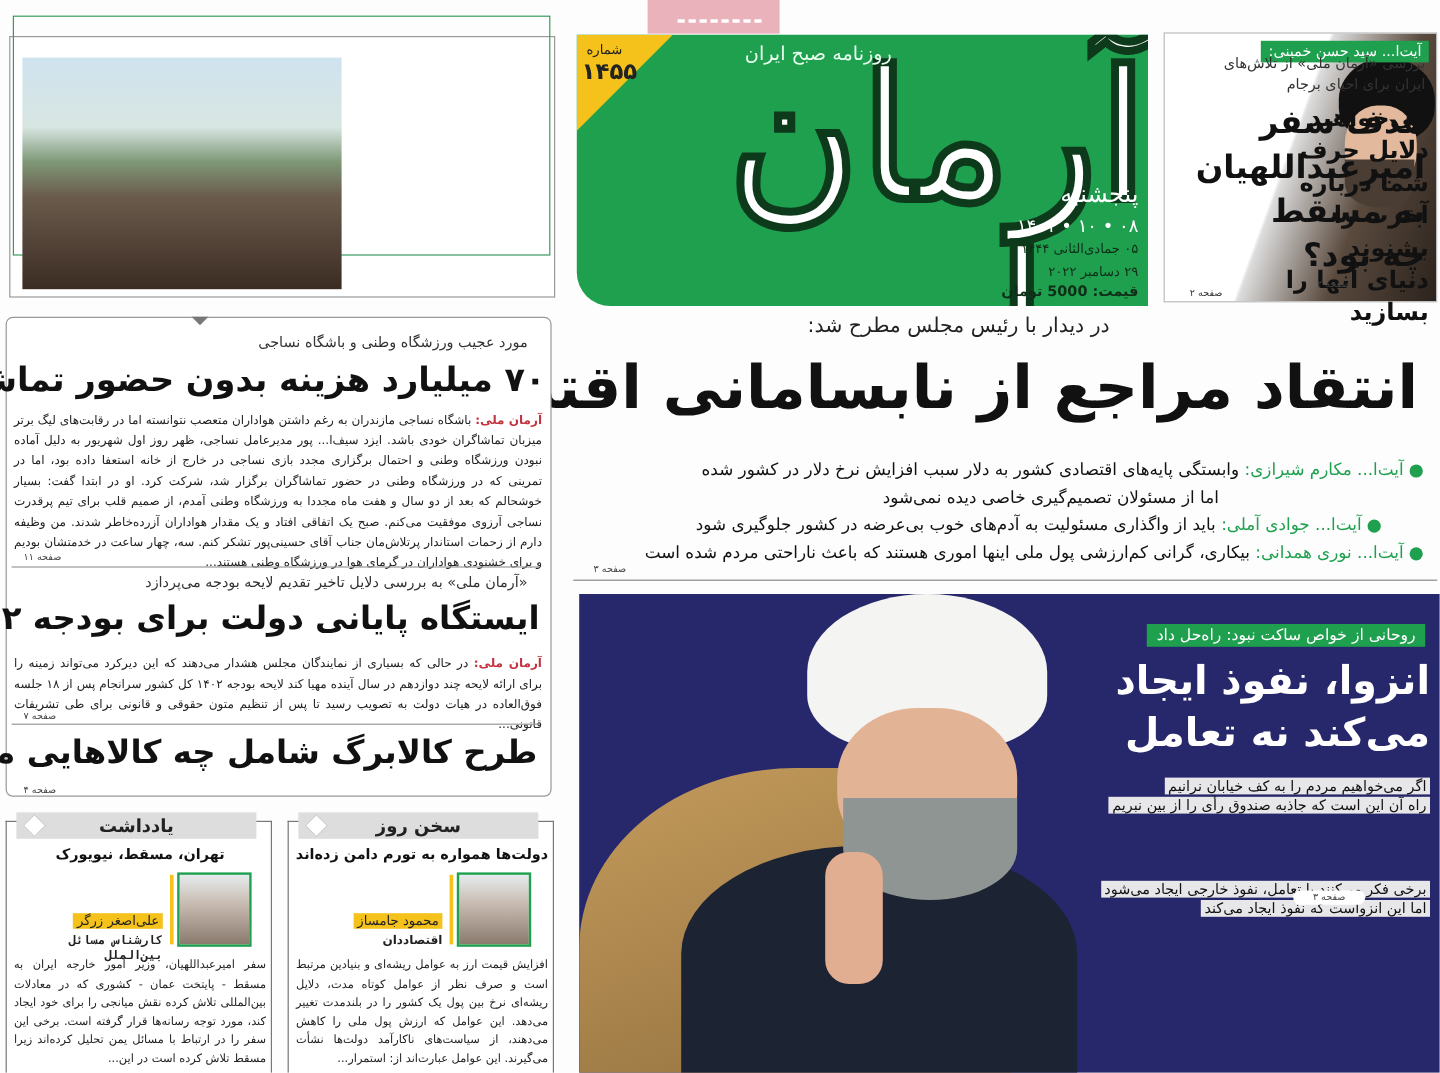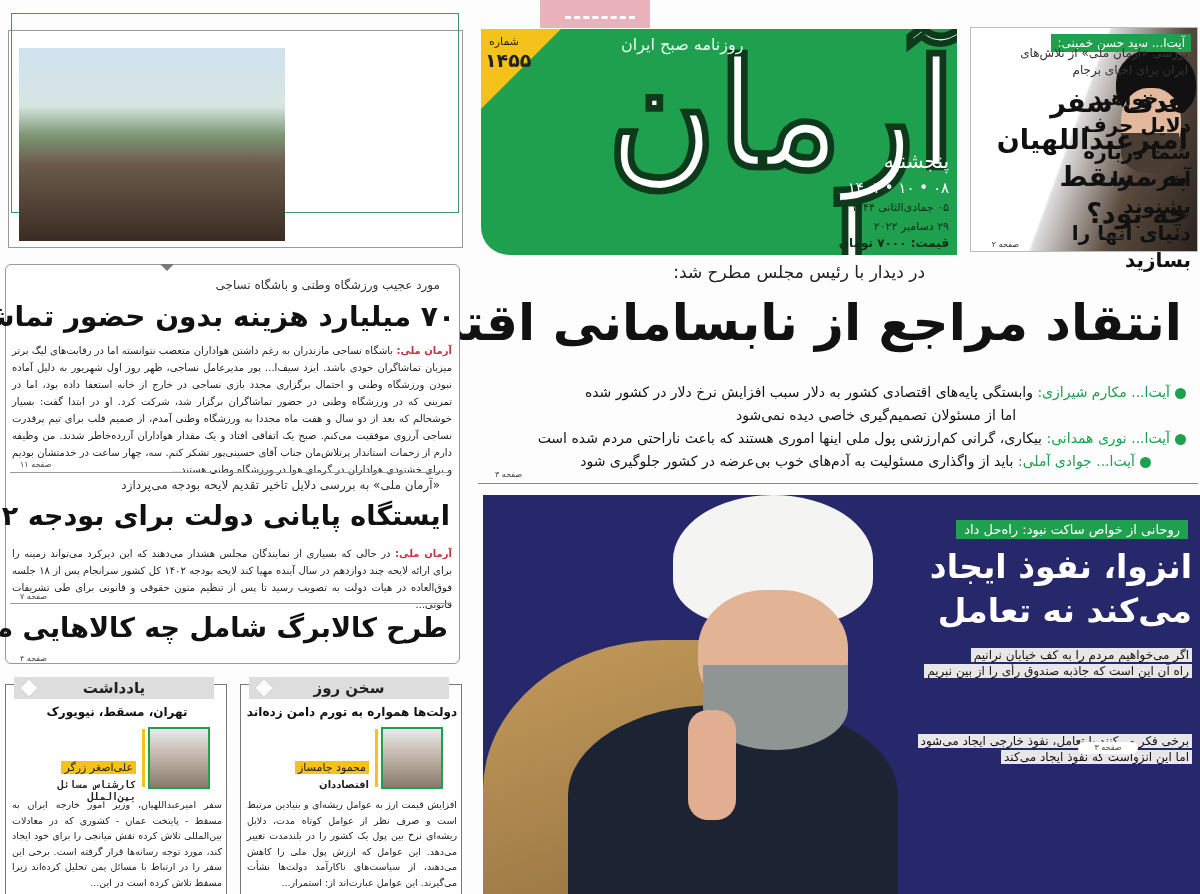--- a/index.html
+++ b/index.html
@@ -107,21 +107,21 @@
 <div class="abs masthead">
   <div class="abs issue-corner"></div>
   <div class="abs issue-label">شماره</div>
   <div class="abs issue-num">۱۴۵۵</div>
   <div class="abs logo-text">آرمان ملی</div>
   <div class="abs tagline">روزنامه صبح ایران</div>
   <div class="abs weekday">پنجشنبه</div>
   <div class="abs date-main">۰۸ • ۱۰ • ۱۴۰۱</div>
   <div class="abs date-hijri">۰۵ جمادی‌الثانی ۱۴۴۴</div>
   <div class="abs date-greg">۲۹ دسامبر ۲۰۲۲</div>
-  <div class="abs price">قیمت: ۷۰۰۰ تومان</div>
+  <div class="abs price">قیمت: 5000 تومان</div>
 
 </div>
 
 <div class="abs khom-box">
   <div class="abs turban-khom"></div>
   <div class="abs face-khom"></div>
   <div class="abs beard-khom"></div>
   <div class="abs khom-label">آیت‌ا... سید حسن خمینی:</div>
   <div class="abs khom-quote">اگر می‌خواهید دلایل حرف شما درباره آخرت را بشنوند دنیای آنها را بسازید</div>
   <div class="abs khom-page">صفحه ۲</div>
@@ -135,27 +135,27 @@
 <div class="abs muscat-page">صفحه ۲</div>
 
 <div class="abs lead-kicker">در دیدار با رئیس مجلس مطرح شد:</div>
 <div class="abs lead-title">انتقاد مراجع از نابسامانی اقتصاد</div>
 <div class="abs bullets">
   <div class="bullet-line">
     <span class="dot"></span><span class="bname">آیت‌ا... مکارم شیرازی:</span>
     <span>وابستگی پایه‌های اقتصادی کشور به دلار سبب افزایش نرخ دلار در کشور شده</span>
   </div>
   <div class="bullet-line" style="text-align:center; padding-left:80px;">اما از مسئولان تصمیم‌گیری خاصی دیده نمی‌شود</div>
+  <div class="bullet-line" style="padding-right:35px;">
+    <span class="dot"></span><span class="bname">آیت‌ا... جوادی آملی:</span>
+    <span>باید از واگذاری مسئولیت به آدم‌های خوب بی‌عرضه در کشور جلوگیری شود</span>
+  </div>
   <div class="bullet-line">
     <span class="dot"></span><span class="bname">آیت‌ا... نوری همدانی:</span>
     <span>بیکاری، گرانی کم‌ارزشی پول ملی اینها اموری هستند که باعث ناراحتی مردم شده است</span>
-  </div>
-  <div class="bullet-line" style="padding-right:35px;">
-    <span class="dot"></span><span class="bname">آیت‌ا... جوادی آملی:</span>
-    <span>باید از واگذاری مسئولیت به آدم‌های خوب بی‌عرضه در کشور جلوگیری شود</span>
   </div>
 </div>
 <div class="abs lead-page">صفحه ۳</div>
 <div class="abs lead-rule"></div>
 
 <div class="abs rouhani">
   <div class="abs chair"></div>
   <div class="abs robe"></div>
   <div class="abs turban-r"></div>
   <div class="abs face-r"></div>

